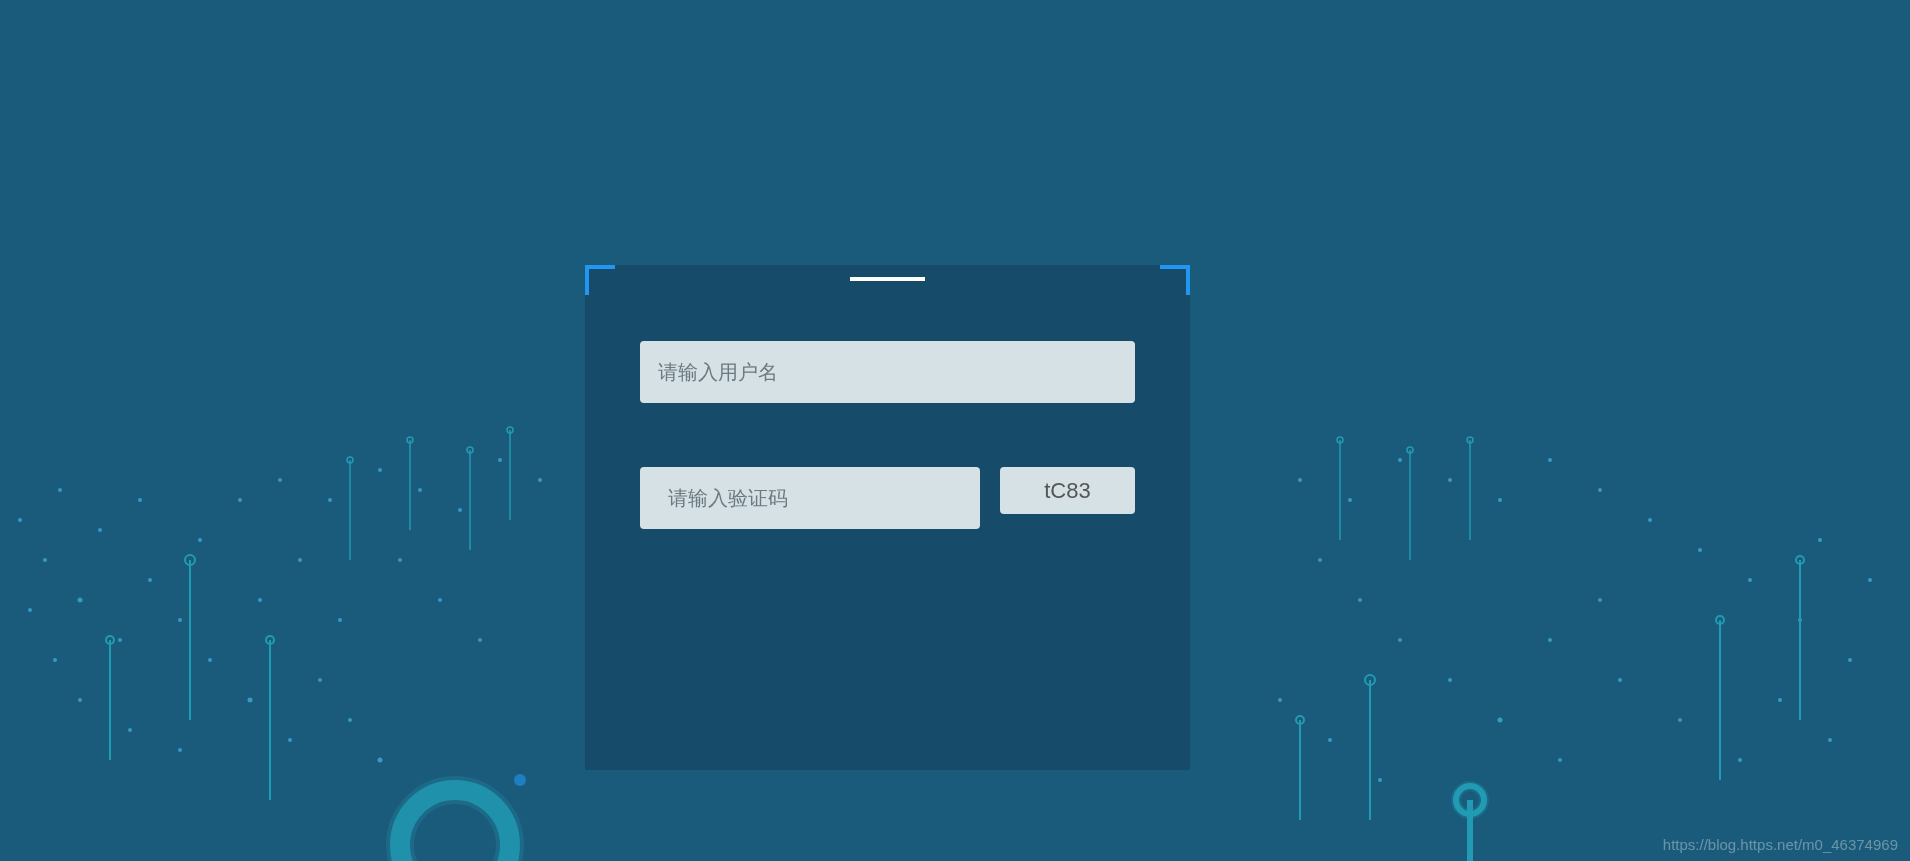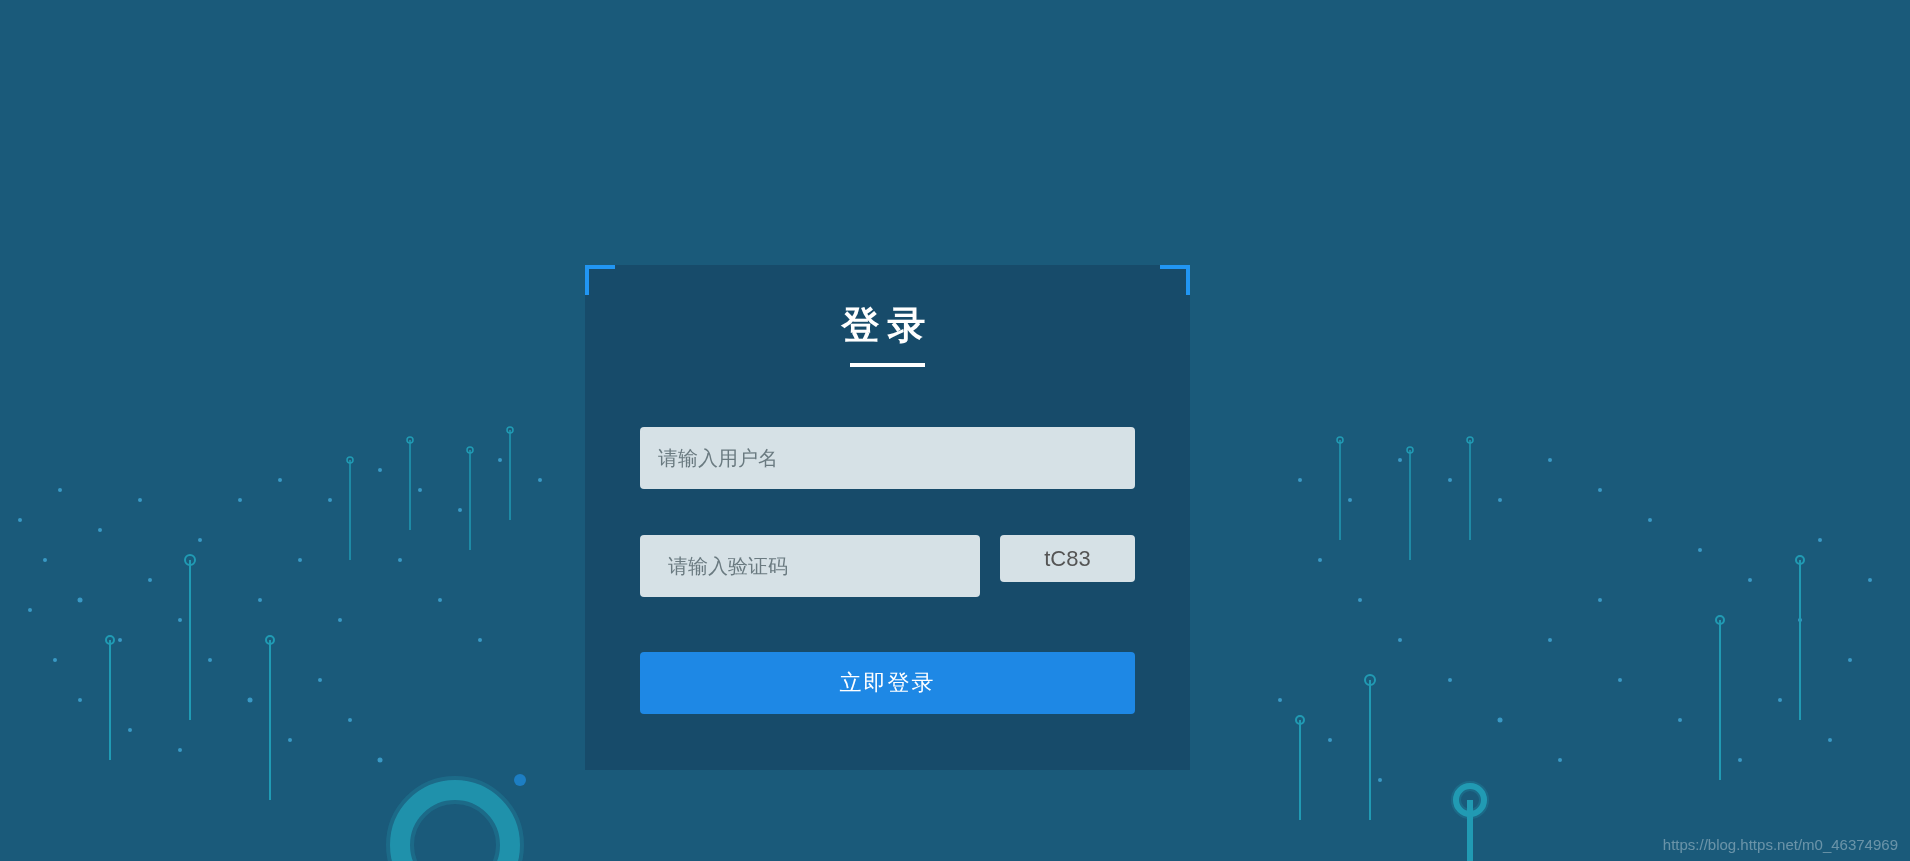--- a/index.html
+++ b/index.html
@@ -73,21 +73,21 @@
   height: 4px;
   background: #ffffff;
   margin: 12px auto 0;
 }
 
 .form-container {
   padding: 60px 55px 0;
 }
 
 .input-row {
-  margin-bottom: 46px;
+  margin-bottom: 64px;
 }
 
 .input-field {
   width: 100%;
   height: 62px;
   background: #d6e1e6;
   border: none;
   border-radius: 4px;
   padding: 0 18px;
   font-size: 20px;
@@ -284,31 +284,29 @@
       <circle cx="1470" cy="800" r="14" fill="none" stroke="#26c6da" stroke-width="6"></circle>
       <circle cx="1470" cy="800" r="14" fill="none" stroke="#26c6da" stroke-width="10" opacity="0.25"></circle>
     </g>
   </svg>
 </div>
 
 <div class="login-panel">
   <div class="corner corner-tl"></div>
   <div class="corner corner-tr"></div>
 
-  <h1 class="login-title">登录</h1>
   <div class="title-underline"></div>
 
   <div class="form-container">
     <div class="input-row">
       <input type="text" class="input-field" placeholder="请输入用户名" style="">
     </div>
     
     
     <div class="captcha-row">
       <input type="text" class="captcha-input" placeholder="请输入验证码" style="">
       <div class="captcha-display">tC83</div>
     </div>
     
-    <button class="login-button">立即登录</button>
   </div>
 </div>
 
 <div class="watermark">https://blog.https.net/m0_46374969</div>
 
 </body></html>

